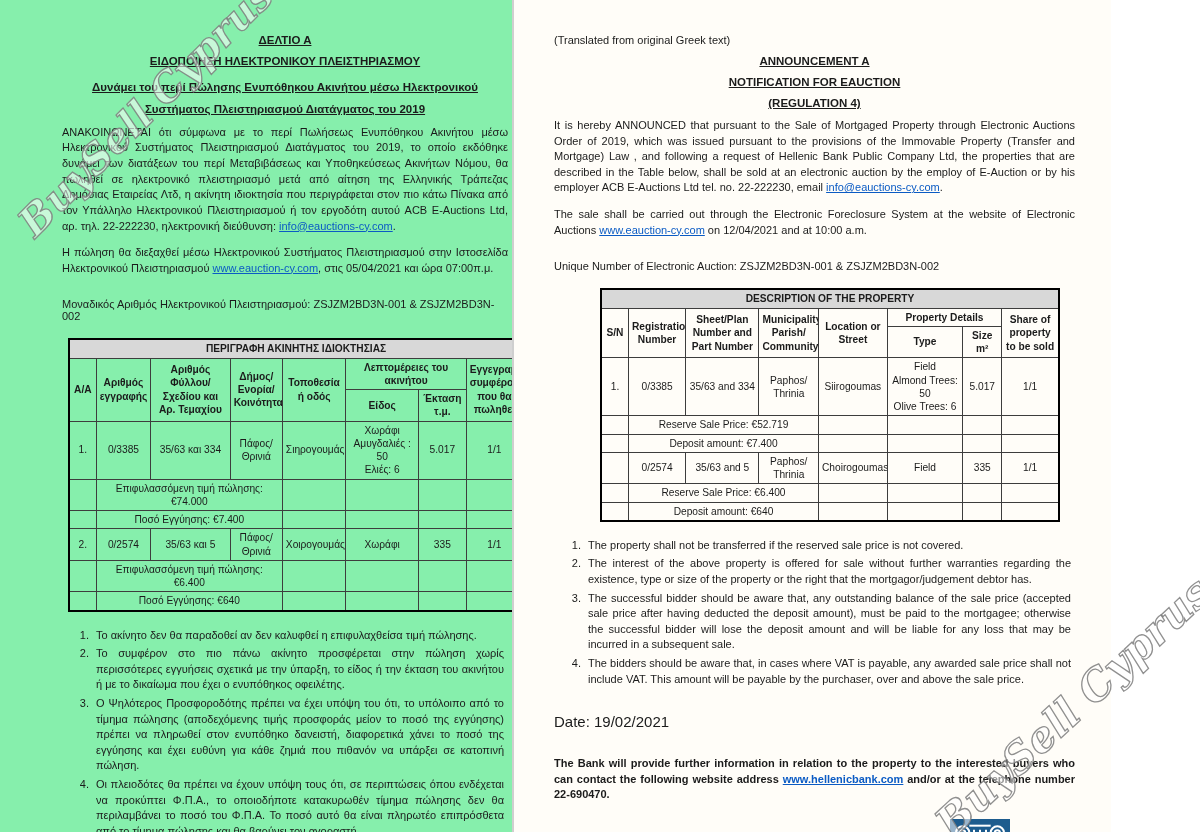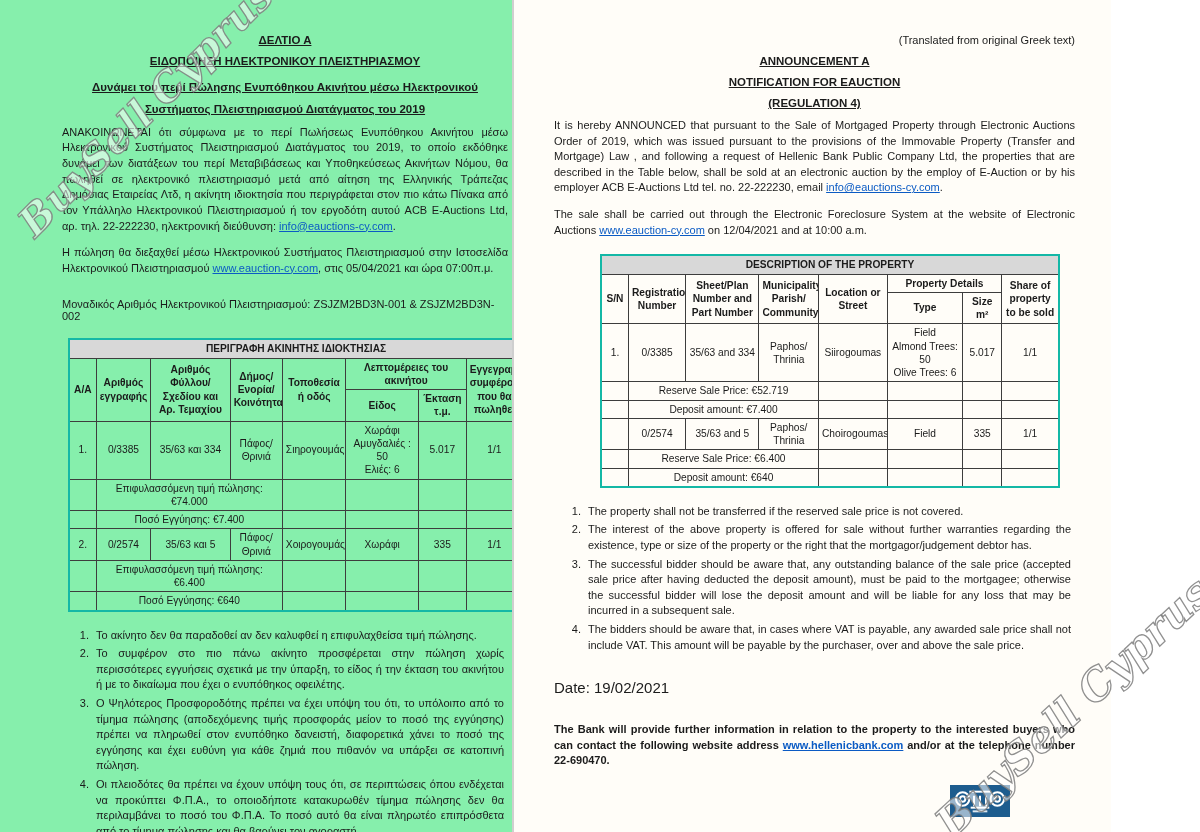--- a/index.html
+++ b/index.html
@@ -8,31 +8,31 @@
     width:1200px; height:832px; position:relative; overflow:hidden;
     background:#ffffff; color:#1b1b1b;
     font-family:"Liberation Sans","DejaVu Sans",sans-serif;
   }
   .doc { display:flex; width:1200px; height:832px; }
   .page { height:832px; }
   .page-left  { width:512px; background:#86efac; padding:34px 4px 0 62px; }
   .page-right { width:599px; background:#fffdf8; padding:34px 36px 0 40px; border-left:2px solid #cfcfcf; }
 
   .h-center { text-align:center; font-weight:bold; font-size:11.5px; margin:0 0 9px; }
-  .h-note   { text-align:right; font-size:11px; margin:0 0 9px; font-weight:normal; }
+  .h-note   { text-align:left; font-size:11px; margin:0 0 9px; font-weight:normal; }
   .underline { text-decoration:underline; }
   .h-multiline { line-height:1.95; margin-bottom:4px; }
 
   p.body { font-size:11px; line-height:1.42; text-align:justify; margin:0 0 11px; }
   .mt-lg { margin-top:20px; }
   .plain-line { font-size:11px; margin:22px 0 0; }
 
   a.doc-link { color:#0b5bc4; text-decoration:underline; cursor:pointer; }
 
-  table.prop { border-collapse:collapse; table-layout:fixed; margin:16px 0 0 6px; border:2px solid #14b8a6; }
+  table.prop { border-collapse:collapse; table-layout:fixed; margin:16px 0 0 6px; border:2px solid #000000; }
   .page-left  table.prop { width:456px; }
   .page-right table.prop { width:460px; margin-left:46px; }
   table.prop td, table.prop th {
     border:1px solid #3d3d3d; padding:2px 3px; font-size:10.2px;
     text-align:center; vertical-align:middle; line-height:1.3; font-weight:normal;
     overflow:hidden;
   }
   table.prop th { font-weight:bold; }
   .tbl-title { background:#d8d8d8; font-weight:bold; }
   td.fee { text-align:left; font-weight:bold; padding-left:5px; }
@@ -177,20 +177,21 @@
   <div class="page page-right">
     <div class="h-note">(Translated from original Greek text)</div>
     <div class="h-center"><span class="underline">ANNOUNCEMENT A</span></div>
     <div class="h-center"><span class="underline">NOTIFICATION FOR EAUCTION</span></div>
     <div class="h-center"><span class="underline">(REGULATION 4)</span></div>
 
     <p class="body mt-lg"><span>It is hereby ANNOUNCED that pursuant to the Sale of Mortgaged Property through Electronic Auctions Order of 2019, which was issued pursuant to the provisions of the Immovable Property (Transfer and Mortgage) Law , and following a request of Hellenic Bank Public Company Ltd, the properties that are described in the Table below, shall be sold at an electronic auction by the employ of E-Auction or by his employer ACB E-Auctions Ltd tel. no. 22-222230, email </span><a class="doc-link">info@eauctions-cy.com</a><span>.</span></p>
 
     <p class="body"><span>The sale shall be carried out through the Electronic Foreclosure System at the website of Electronic Auctions </span><a class="doc-link">www.eauction-cy.com</a><span> on 12/04/2021 and at 10:00 a.m.</span></p>
 
+    <div class="plain-line">Unique Number of Electronic Auction: ZSJZM2BD3N-001 &amp; ZSJZM2BD3N-002</div>
 
     <table class="prop">
       <colgroup>
         <col style="width:6%">
           <col style="width:12.5%">
           <col style="width:16%">
           <col style="width:13%">
         <col style="width:15%">
           <col style="width:16.5%">
           <col style="width:8.5%">

